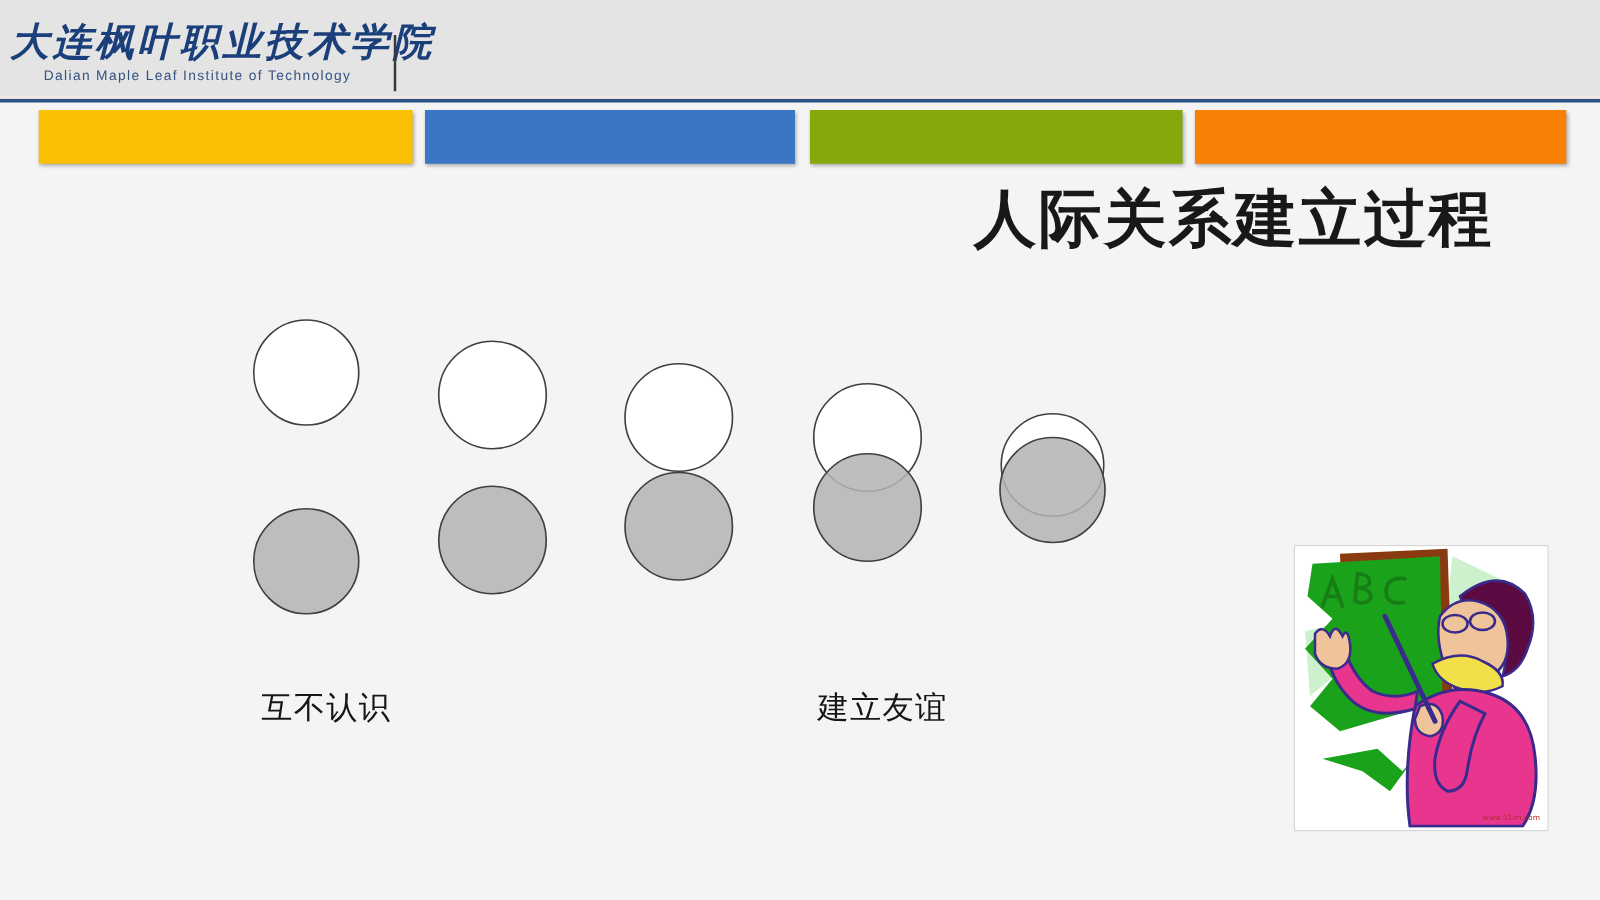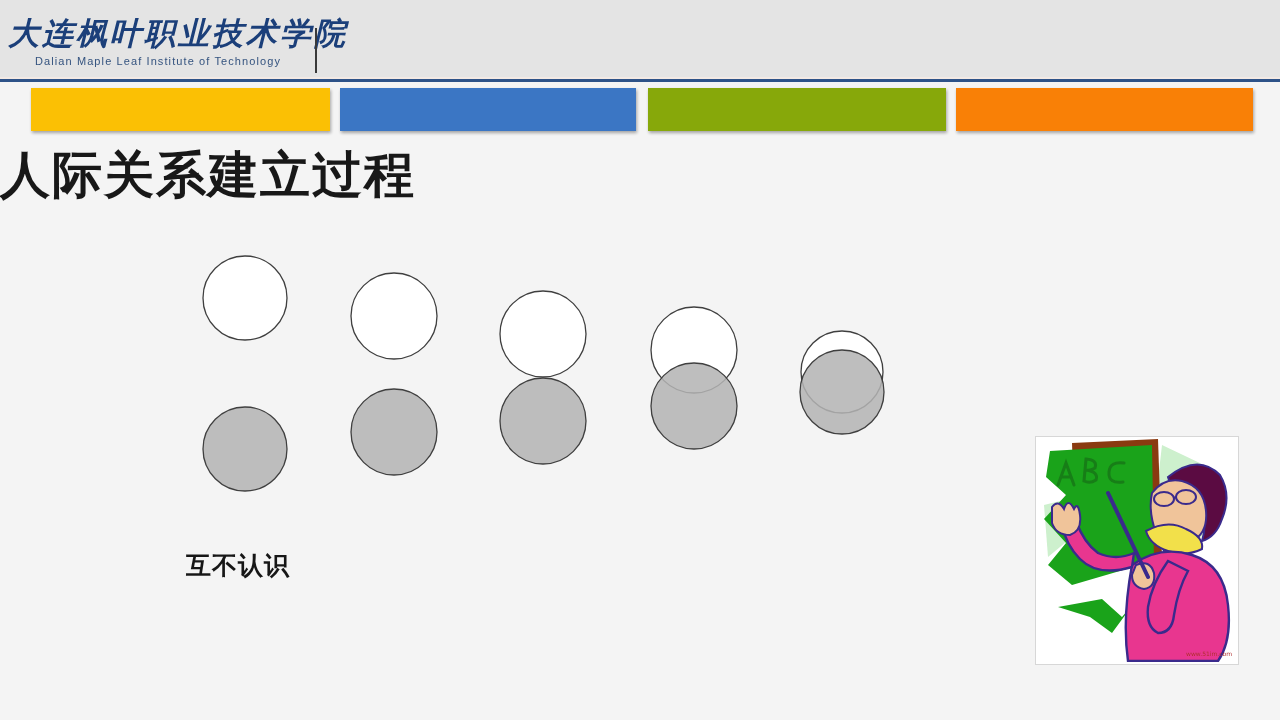--- a/index.html
+++ b/index.html
@@ -84,21 +84,21 @@
   .bar-2 { left: 340px; width: 296px; }
   .bar-3 { left: 648px; width: 298px; }
   .bar-4 { left: 956px; width: 297px; }
 
   
   .slide-title {
     position: absolute;
     left: 0;
     top: 148px;
     width: 1195px;
-    text-align: left;
+    text-align: right;
     font-family: "DejaVu Sans", "Liberation Sans", sans-serif;
     font-size: 50px;
     font-weight: bold;
     color: #181818;
     letter-spacing: 2px;
     line-height: 1.1;
     white-space: nowrap;
   }
 
   
@@ -114,24 +114,24 @@
     position: absolute;
     left: 0;
     top: 549px;
     width: 1280px;
     height: 40px;
   }
   .stage-label {
     position: absolute;
     top: 0;
     width: 150px;
-    text-align: center;
+    text-align: right;
     font-family: "DejaVu Serif", "Liberation Serif", serif;
     font-size: 25px;
-    font-weight: bold;
+    font-weight: normal;
     color: #161616;
     letter-spacing: 1px;
     white-space: nowrap;
   }
 
   
   .clipart {
     position: absolute;
     left: 1035px;
     top: 436px;
@@ -181,20 +181,21 @@
         <circle cx="694" cy="406" r="43" fill="#b3b3b3" fill-opacity="0.86" stroke="#3f3f3f" stroke-width="1.3"></circle>
       </g>
       <g>
         <circle cx="842" cy="372" r="41" fill="#ffffff" stroke="#3f3f3f" stroke-width="1.3"></circle>
         <circle cx="842" cy="392" r="42" fill="#b3b3b3" fill-opacity="0.86" stroke="#3f3f3f" stroke-width="1.3"></circle>
       </g>
     </svg>
 
   <div class="stage-labels">
     <div class="stage-label" style="left:163px">互不认识</div>
+    <div class="stage-label" style="left:608px">建立友谊</div>
   </div>
 
   <div class="clipart">
     <svg width="200" height="225" viewBox="0 0 200 225">
       <rect x="0" y="0" width="200" height="225" fill="#ffffff"></rect>
 
       <path d="M126 8 L168 28 L150 46 L176 62 L150 92 L120 60 Z" fill="#cdf0cd"></path>
       <path d="M8 68 L40 60 L36 100 L12 120 Z" fill="#cdf0cd"></path>
       <path d="M118 46 L168 34 L190 70 L160 106 L134 80 Z" fill="#cdf0cd"></path>
 

